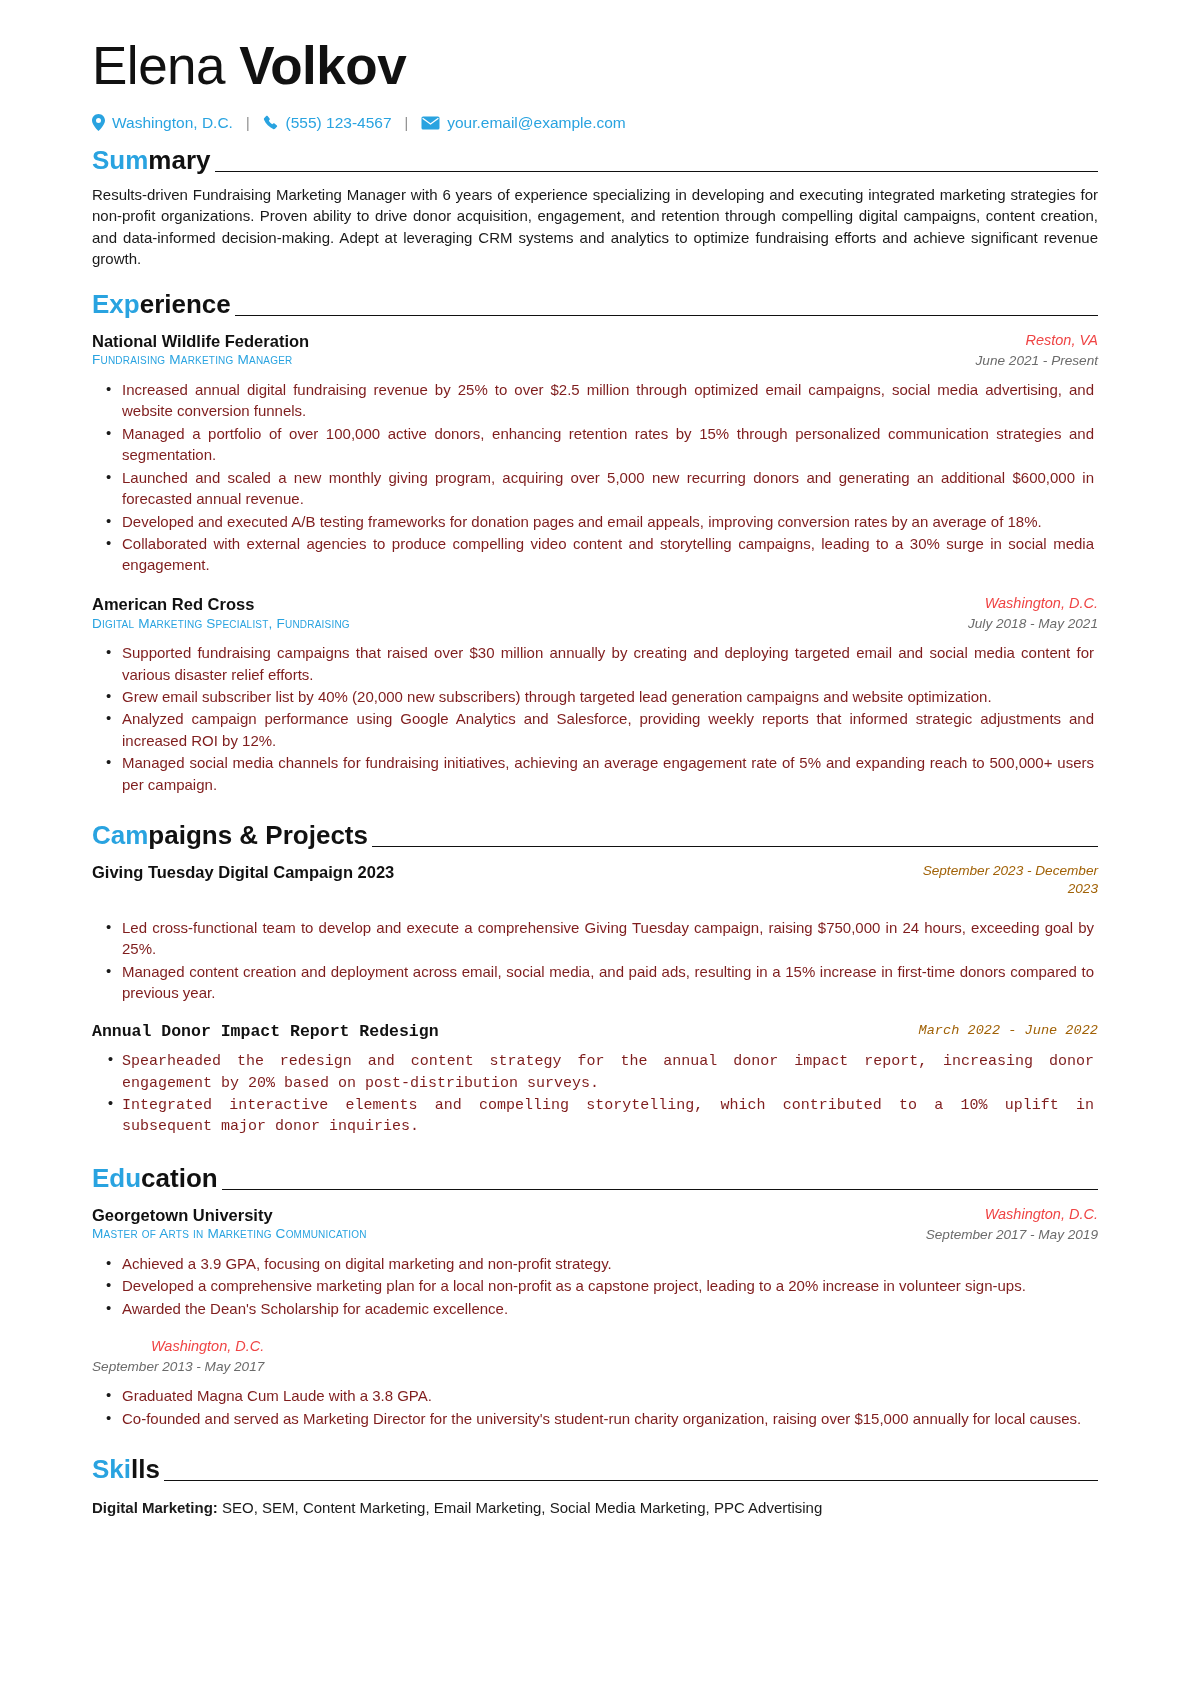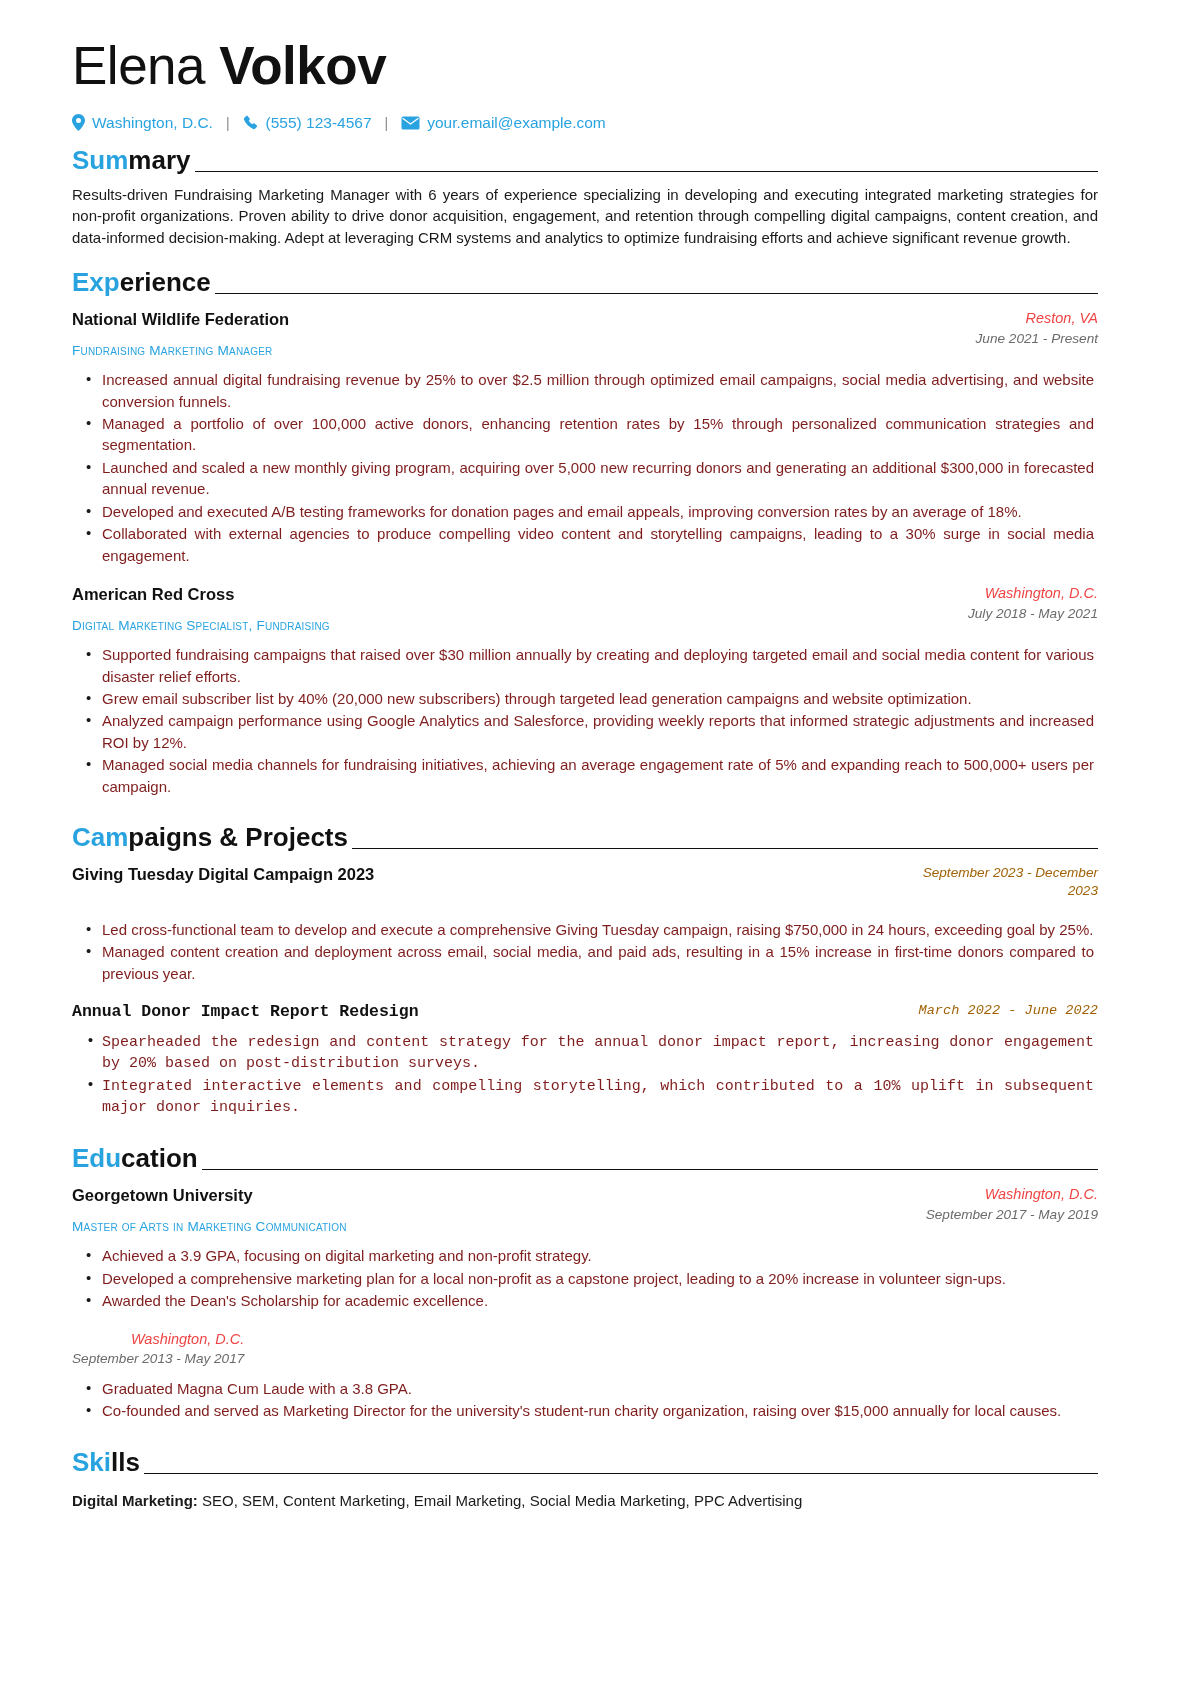--- a/index.html
+++ b/index.html
@@ -11,21 +11,21 @@
   body {
     width: 1190px;
     min-height: 1683px;
     font-family: "Liberation Sans", sans-serif;
     color: #1a1a1a;
   }
   .page {
     width: 1170px;
     min-height: 1683px;
     background: #fff;
-    padding: 38px 72px 40px 72px;
+    padding: 38px 72px 40px 92px;
   }
 
   
   .name-line {
     font-size: 53px;
     line-height: 1.05;
     letter-spacing: -0.5px;
     margin: 0 0 20px 0;
     color: #111;
     font-weight: 400;
@@ -105,21 +105,21 @@
     font-weight: 700;
     color: #111;
     line-height: 1.25;
   }
   .role {
     font-size: 13.6px;
     color: #29a3e0;
     font-variant: small-caps;
     letter-spacing: 0.2px;
     line-height: 1.35;
-    margin-top: 12px;
+    margin-top: 0;
   }
   .place {
     font-size: 14.5px;
     font-style: italic;
     color: #ef4444;
     line-height: 1.3;
   }
   .dates {
     font-size: 13.6px;
     font-style: italic;
@@ -240,21 +240,21 @@
           <div class="role">Fundraising Marketing Manager</div>
         </div>
         <div class="entry-right">
           <div class="place">Reston, VA</div>
           <div class="dates">June 2021 - Present</div>
         </div>
       </div>
       <ul class="bullets">
         <li>Increased annual digital fundraising revenue by 25% to over $2.5 million through optimized email campaigns, social media advertising, and website conversion funnels.</li>
         <li>Managed a portfolio of over 100,000 active donors, enhancing retention rates by 15% through personalized communication strategies and segmentation.</li>
-        <li>Launched and scaled a new monthly giving program, acquiring over 5,000 new recurring donors and generating an additional $300,000 in forecasted annual revenue.</li>
+        <li>Launched and scaled a new monthly giving program, acquiring over 5,000 new recurring donors and generating an additional $600,000 in forecasted annual revenue.</li>
         <li>Developed and executed A/B testing frameworks for donation pages and email appeals, improving conversion rates by an average of 18%.</li>
         <li>Collaborated with external agencies to produce compelling video content and storytelling campaigns, leading to a 30% surge in social media engagement.</li>
       </ul>
     </div>
 
     <div class="entry" style="margin-top:18px;">
       <div class="entry-top">
         <div class="entry-left">
           <div class="org">American Red Cross</div>
           <div class="role">Digital Marketing Specialist, Fundraising</div>

